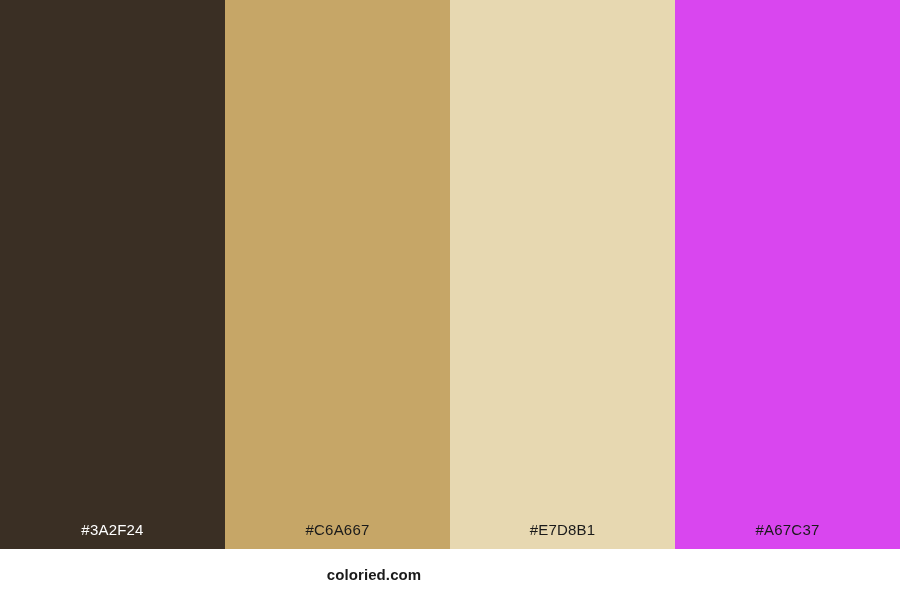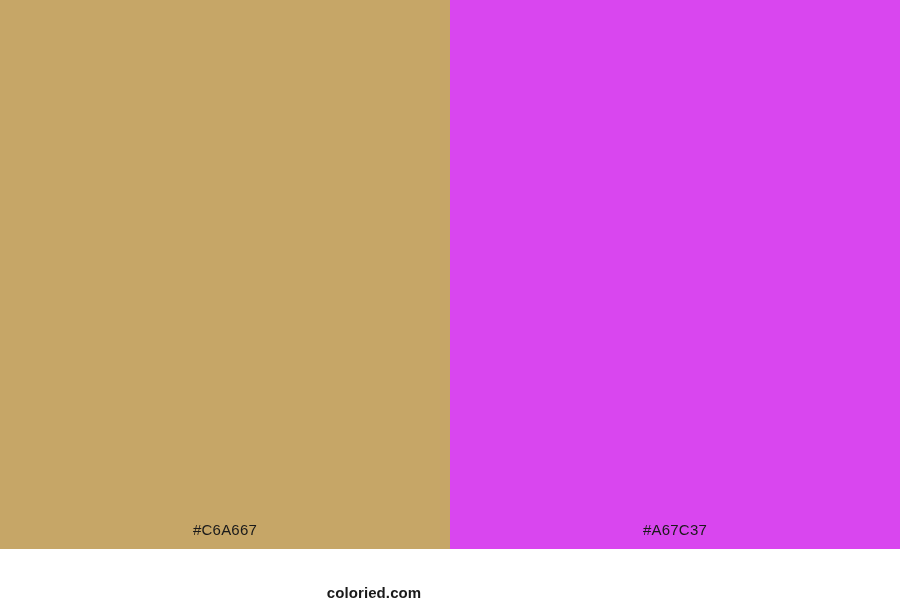--- a/index.html
+++ b/index.html
@@ -58,45 +58,51 @@
   .swatch-label.on-light {
     color: #1a1a1a;
   }
 
   
   #footer-bar {
     width: 748px;
     height: 51px;
     background: #ffffff;
     display: flex;
-    align-items: flex-end;
+    align-items: center;
     justify-content: center;
   }
 
   #site-brand {
     font-size: 15px;
     font-weight: bold;
     color: #1a1a1a;
     letter-spacing: 0.1px;
     line-height: 1;
   }
 </style>
 </head>
 <body>
 
 <div id="palette-page">
 
   <div id="swatch-strip">
 
+    <div class="swatch" style="background-color: rgb(58, 47, 36);">
+      <span class="swatch-label on-dark">#3A2F24</span>
+    </div>
 
 
     <div class="swatch" style="background-color: rgb(198, 166, 103);">
       <span class="swatch-label on-light">#C6A667</span>
     </div>
 
+    <div class="swatch" style="background-color: rgb(231, 216, 177);">
+      <span class="swatch-label on-light">#E7D8B1</span>
+    </div>
 
     <div class="swatch" style="background-color: #d946ef;">
       <span class="swatch-label on-light">#A67C37</span>
     </div>
 
   </div>
 
   <div id="footer-bar">
     <span id="site-brand">coloried.com</span>
   </div>

